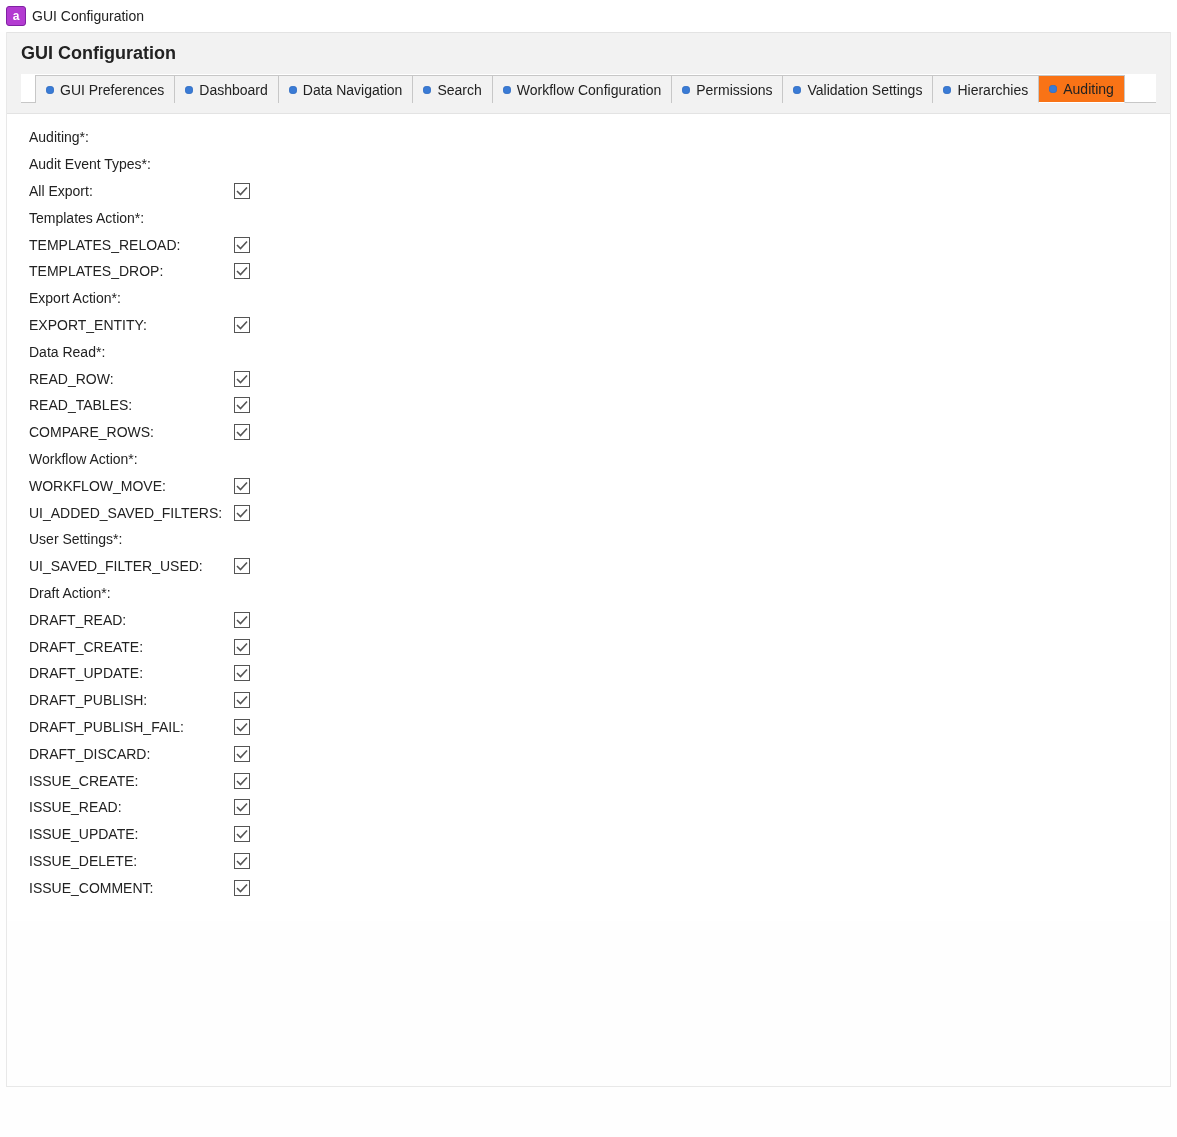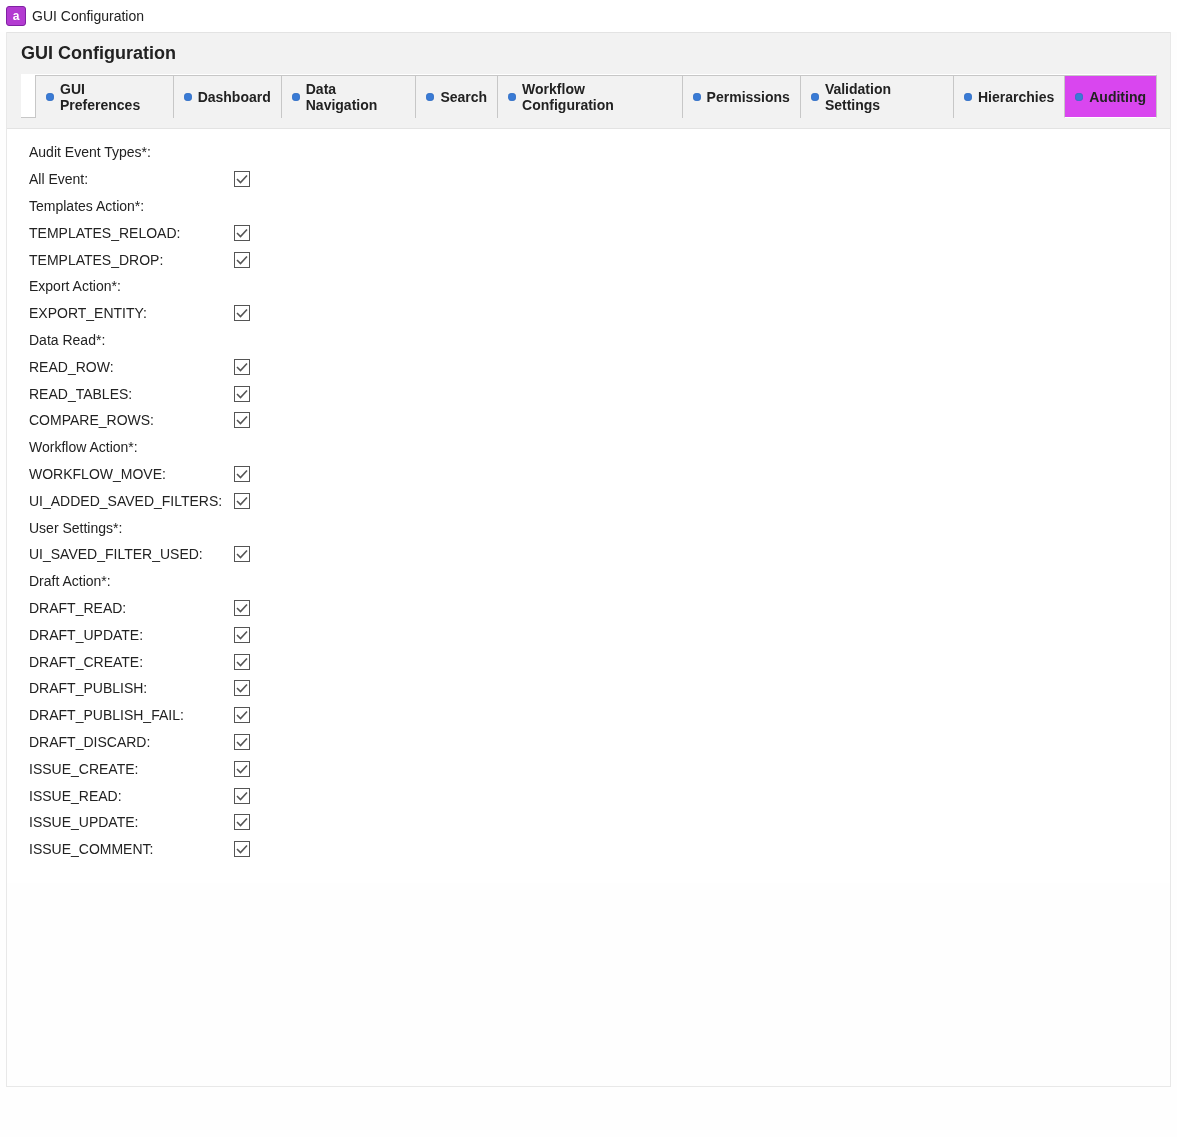--- a/index.html
+++ b/index.html
@@ -55,38 +55,37 @@
     color: #222;
   }
 
   .tab-row {
     display: flex;
     align-items: stretch;
     border-bottom: 1px solid #c7c7c7;
     background: #fff;
     padding-left: 14px;
     margin-top: 10px;
-    font-weight: bold;
   }
   .tab {
     display: flex;
     align-items: center;
     padding: 5px 10px;
     border: 1px solid #c7c7c7;
     border-bottom: none;
     background: #f2f2f2;
     margin-right: -1px;
     cursor: pointer;
     position: relative;
     top: 1px;
     font-size: 14px;
     color: #222;
   }
   .tab.active {
-    background: #d946ef;
+    background: #f97316;
     border-bottom: 1px solid #fff;
     z-index: 2;
   }
   .tab-dot {
     width: 8px;
     height: 8px;
     border-radius: 50%;
     background: #3a7bd5;
     margin-right: 6px;
     flex: 0 0 auto;
@@ -191,25 +190,28 @@
         </div>
         <div class="tab active">
           <span class="tab-dot"></span>
           <span>Auditing</span>
         </div>
       </div>
   </div>
 
   <div class="content" id="form-content">
 
+  <div class="form-row">
+        <div class="form-label">Auditing*:</div>
+      </div>
       <div class="form-row">
         <div class="form-label">Audit Event Types*:</div>
       </div>
       <div class="form-row">
-        <div class="form-label">All Event:</div>
+        <div class="form-label">All Export:</div>
         <span class="cb">
           <svg viewBox="0 0 16 16">
             <path d="M3 8 L6.5 11.5 L13 4.5"></path>
           </svg>
         </span>
       </div>
       <div class="form-row">
         <div class="form-label">Templates Action*:</div>
       </div>
       <div class="form-row">
@@ -301,36 +303,36 @@
       </div>
       <div class="form-row">
         <div class="form-label">DRAFT_READ:</div>
         <span class="cb">
           <svg viewBox="0 0 16 16">
             <path d="M3 8 L6.5 11.5 L13 4.5"></path>
           </svg>
         </span>
       </div>
       <div class="form-row">
+        <div class="form-label">DRAFT_CREATE:</div>
+        <span class="cb">
+          <svg viewBox="0 0 16 16">
+            <path d="M3 8 L6.5 11.5 L13 4.5"></path>
+          </svg>
+        </span>
+      </div>
+      <div class="form-row">
         <div class="form-label">DRAFT_UPDATE:</div>
         <span class="cb">
           <svg viewBox="0 0 16 16">
             <path d="M3 8 L6.5 11.5 L13 4.5"></path>
           </svg>
         </span>
       </div>
       <div class="form-row">
-        <div class="form-label">DRAFT_CREATE:</div>
-        <span class="cb">
-          <svg viewBox="0 0 16 16">
-            <path d="M3 8 L6.5 11.5 L13 4.5"></path>
-          </svg>
-        </span>
-      </div>
-      <div class="form-row">
         <div class="form-label">DRAFT_PUBLISH:</div>
         <span class="cb">
           <svg viewBox="0 0 16 16">
             <path d="M3 8 L6.5 11.5 L13 4.5"></path>
           </svg>
         </span>
       </div>
       <div class="form-row">
         <div class="form-label">DRAFT_PUBLISH_FAIL:</div>
         <span class="cb">
@@ -365,20 +367,28 @@
       </div>
       <div class="form-row">
         <div class="form-label">ISSUE_UPDATE:</div>
         <span class="cb">
           <svg viewBox="0 0 16 16">
             <path d="M3 8 L6.5 11.5 L13 4.5"></path>
           </svg>
         </span>
       </div>
       <div class="form-row">
+        <div class="form-label">ISSUE_DELETE:</div>
+        <span class="cb">
+          <svg viewBox="0 0 16 16">
+            <path d="M3 8 L6.5 11.5 L13 4.5"></path>
+          </svg>
+        </span>
+      </div>
+      <div class="form-row">
         <div class="form-label">ISSUE_COMMENT:</div>
         <span class="cb">
           <svg viewBox="0 0 16 16">
             <path d="M3 8 L6.5 11.5 L13 4.5"></path>
           </svg>
         </span>
       </div>
     </div>
 
 </div>

